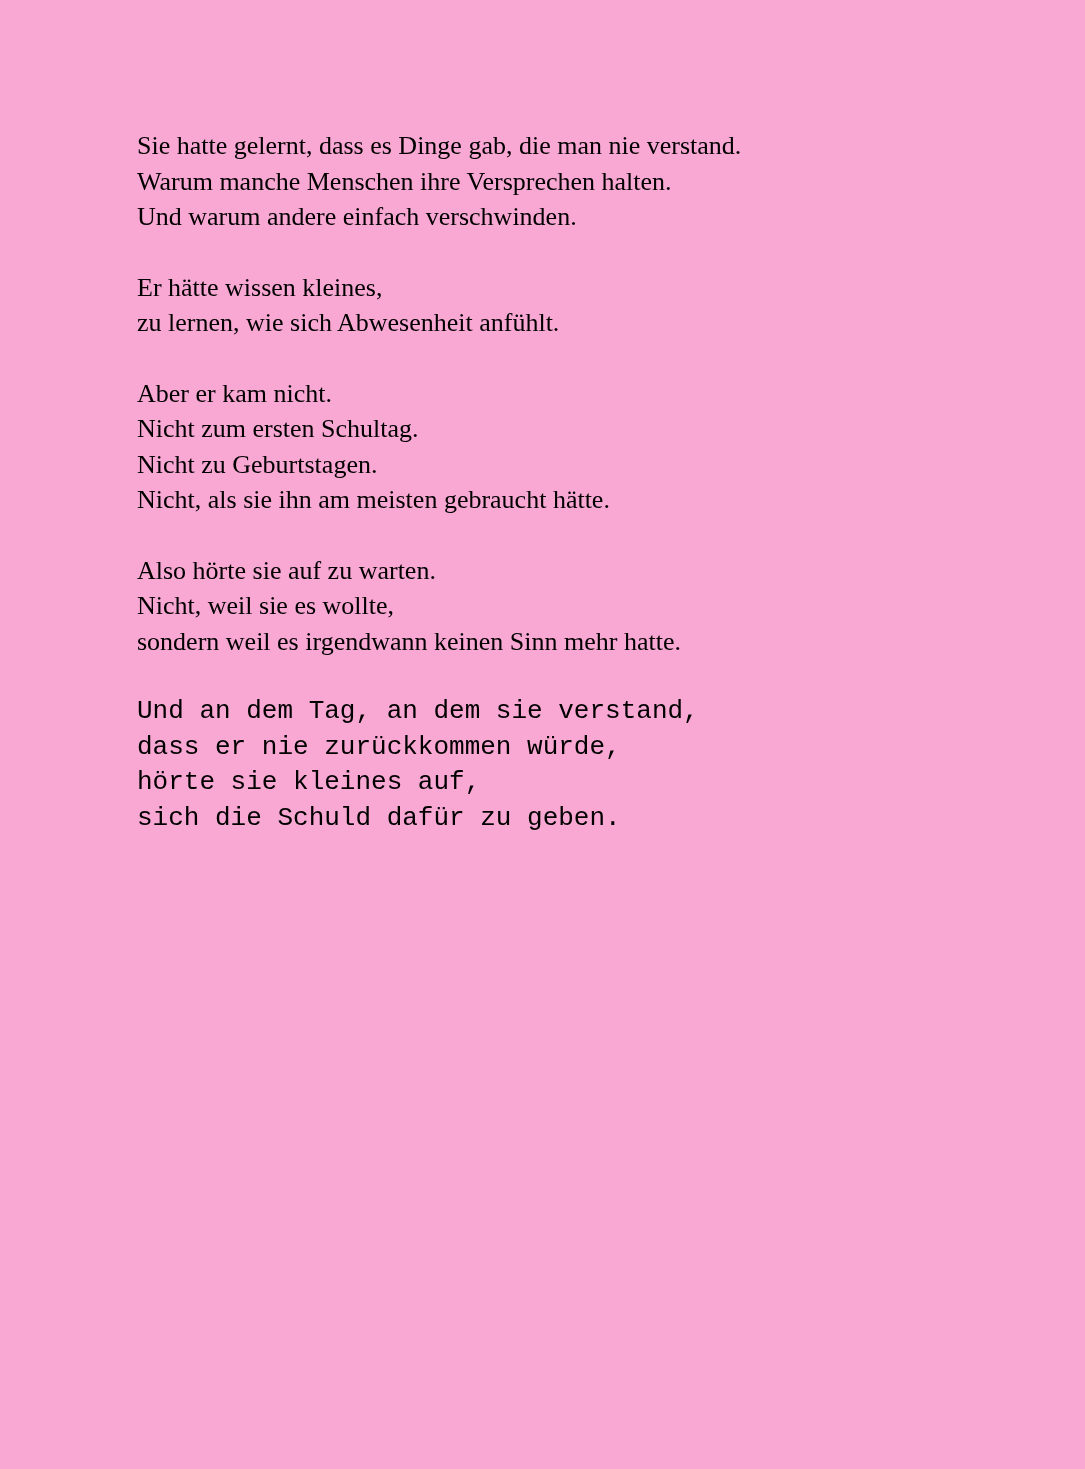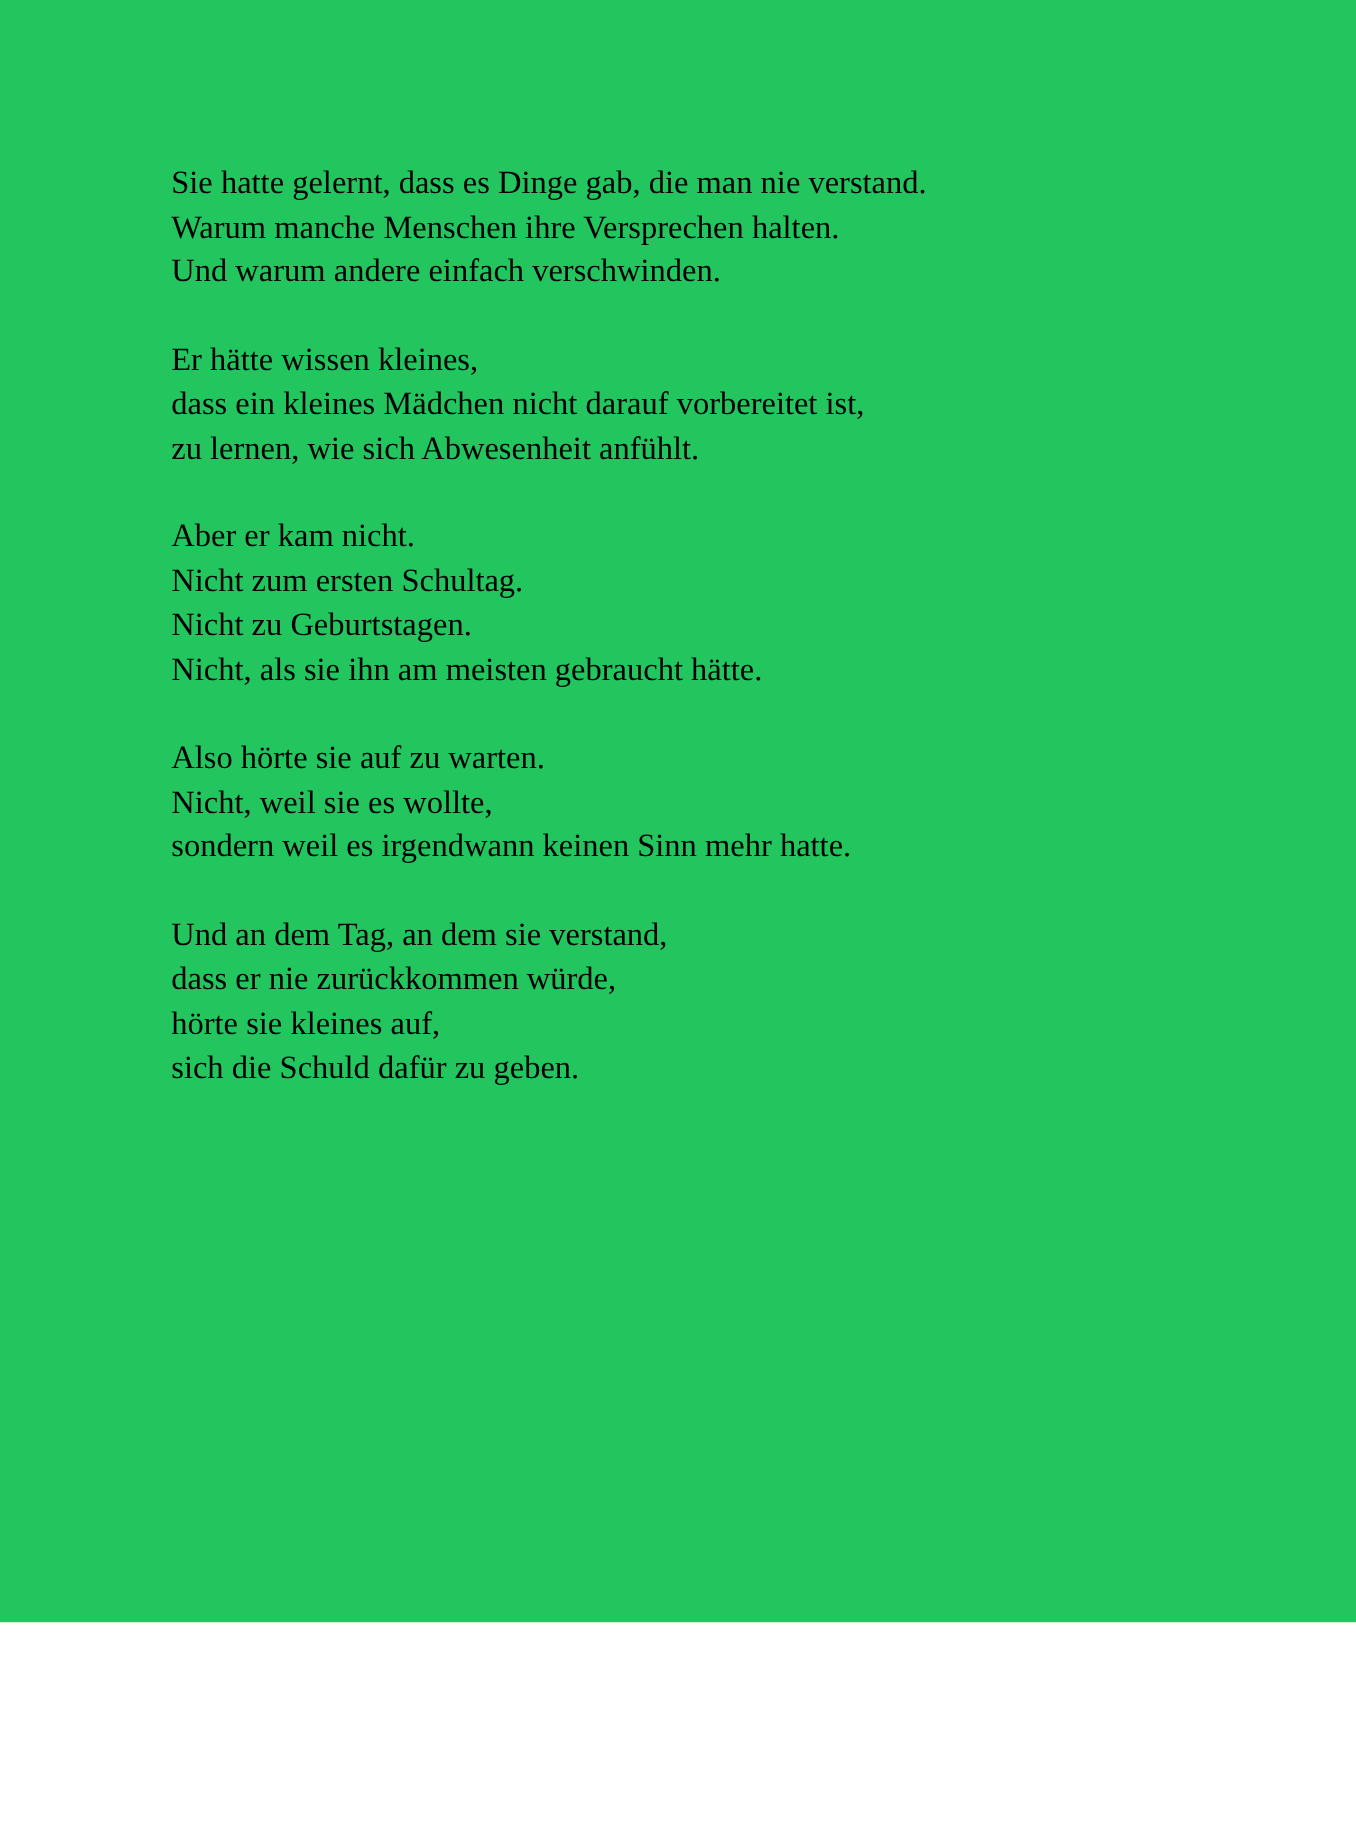--- a/index.html
+++ b/index.html
@@ -4,61 +4,61 @@
 <title>Dokument</title>
 <style>
   html, body {
     margin: 0;
     padding: 0;
     background: #ffffff;
   }
   .page {
     position: relative;
     width: 1085px;
-    height: 1298px;
-    background: #22c55e;
+    height: 1469px;
+    background: #f9a8d4;
     overflow: hidden;
   }
   .text-body {
     position: absolute;
     left: 137px;
     top: 128px;
     width: 820px;
     font-family: "Liberation Serif", "DejaVu Serif", serif;
     font-size: 26px;
     line-height: 35.5px;
     color: #000000;
     -webkit-font-smoothing: antialiased;
   }
   .stanza {
     margin: 0 0 35px 0;
   }
   .stanza:last-child {
     margin-bottom: 0;
+    font-family: Liberation Mono, monospace;
   }
   .line {
     display: block;
     white-space: pre-wrap;
   }
 </style>
 </head>
 <body>
 
 <div class="page">
   <div class="text-body">
 
     <p class="stanza">
       <span class="line">Sie hatte gelernt, dass es Dinge gab, die man nie verstand.</span>
       <span class="line">Warum manche Menschen ihre Versprechen halten.</span>
       <span class="line">Und warum andere einfach verschwinden.</span>
     </p>
 
     <p class="stanza">
       <span class="line">Er hätte wissen kleines,</span>
-      <span class="line">dass ein kleines Mädchen nicht darauf vorbereitet ist,</span>
       <span class="line">zu lernen, wie sich Abwesenheit anfühlt.</span>
     </p>
 
     <p class="stanza">
       <span class="line">Aber er kam nicht.</span>
       <span class="line">Nicht zum ersten Schultag.</span>
       <span class="line">Nicht zu Geburtstagen.</span>
       <span class="line">Nicht, als sie ihn am meisten gebraucht hätte.</span>
     </p>
 

